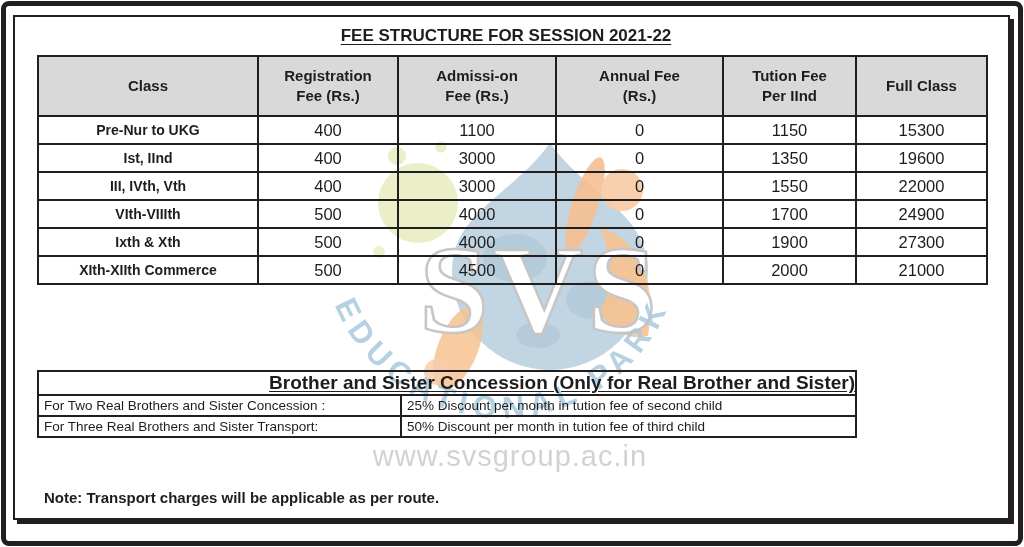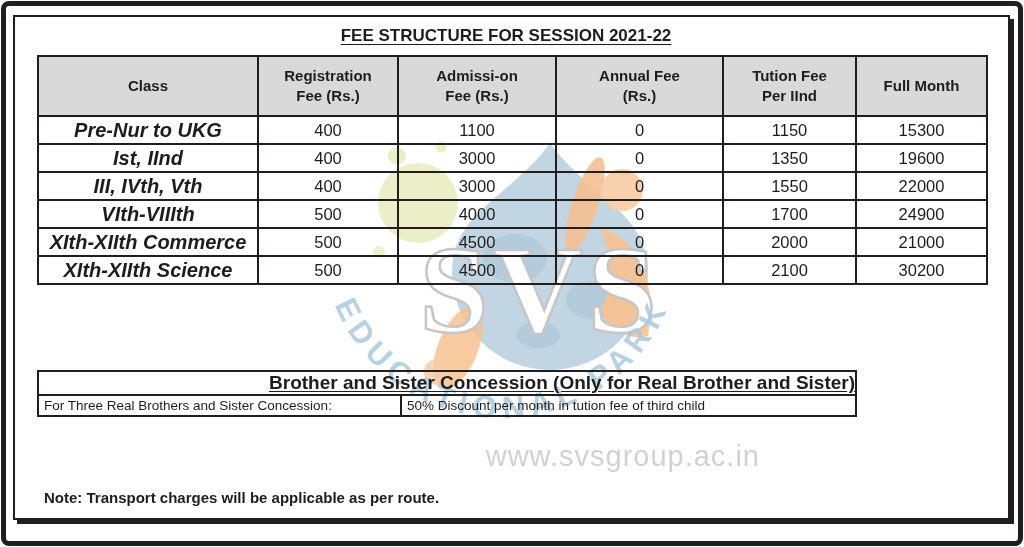--- a/index.html
+++ b/index.html
@@ -7,35 +7,35 @@
               font-family:"Liberation Sans", sans-serif; color:#1d1d1d; }
   #canvas { position:relative; width:1024px; height:547px; background:#fff; }
 
   
   .outer-border { position:absolute; inset:1px; border:5px solid #221e1f; border-radius:8px; z-index:3; pointer-events:none; }
   .inner-frame  { position:absolute; left:13px; top:15px; right:14px; bottom:27px;
                   border:2px solid #221e1f; box-shadow:4px 4px 0 #221e1f; z-index:3; pointer-events:none; }
 
   
   .watermark { position:absolute; left:0; top:0; width:1024px; height:547px; z-index:1; }
-  .website { position:absolute; left:260px; top:440px; width:500px; text-align:right;
+  .website { position:absolute; left:260px; top:440px; width:500px; text-align:center;
              font-size:29px; color:#d2d2d2; letter-spacing:1px; z-index:1; }
 
   
   .title { position:absolute; left:0; top:26px; width:1012px; text-align:center;
            font-size:17px; font-weight:bold; z-index:2; }
   .title span { text-decoration:underline; text-underline-offset:3px; }
 
   
   .fee-table-wrap { position:absolute; left:37px; top:55px; z-index:2; }
   table.fee { border-collapse:collapse; table-layout:fixed; width:949px; background:transparent; }
   table.fee th, table.fee td { border:2px solid #221e1f; text-align:center; vertical-align:middle; }
   table.fee th { background:#d9d9d9; height:60px; font-size:15px; font-weight:bold; line-height:20px; }
   table.fee td { height:28px; background:transparent; }
-  td.cls { font-size:20px; font-weight:bold;font-style:italic; }
+  td.cls { font-size:14px; font-weight:bold; }
   td.num { font-size:16.5px; font-weight:normal; }
 
   
   .concession-wrap { position:absolute; left:37px; top:370px; z-index:2; }
   table.concession { border-collapse:collapse; table-layout:fixed; width:818px; }
   table.concession th, table.concession td { border:2px solid #221e1f; background:transparent; }
   table.concession th { height:24px; font-size:19px; font-weight:bold; text-align:right; vertical-align:middle; }
   table.concession th span { text-decoration:underline; text-underline-offset:2px; }
   table.concession td { height:21px; font-size:13.5px; font-weight:normal; text-align:left;
                         vertical-align:middle; padding:0 0 0 5px; }
@@ -112,21 +112,21 @@
             </th>
           <th>
               <div>Annual Fee</div>
               <div>(Rs.)</div>
             </th>
           <th>
               <div>Tution Fee</div>
               <div>Per IInd</div>
             </th>
           <th>
-              <div>Full Month</div>
+              <div>Full Class</div>
               <div></div>
             </th>
         </tr>
       </thead>
       <tbody>
         <tr>
           <td class="cls">Pre-Nur  to UKG</td>
           <td class="num">400</td>
           <td class="num">1100</td>
           <td class="num">0</td>
@@ -151,55 +151,59 @@
         </tr>
         <tr>
           <td class="cls">VIth-VIIIth</td>
           <td class="num">500</td>
           <td class="num">4000</td>
           <td class="num">0</td>
           <td class="num">1700</td>
           <td class="num">24900</td>
         </tr>
         <tr>
+          <td class="cls">Ixth &amp; Xth</td>
+          <td class="num">500</td>
+          <td class="num">4000</td>
+          <td class="num">0</td>
+          <td class="num">1900</td>
+          <td class="num">27300</td>
+        </tr>
+        <tr>
           <td class="cls">XIth-XIIth Commerce</td>
           <td class="num">500</td>
           <td class="num">4500</td>
           <td class="num">0</td>
           <td class="num">2000</td>
           <td class="num">21000</td>
-        </tr>
-        <tr>
-          <td class="cls">XIth-XIIth Science</td>
-          <td class="num">500</td>
-          <td class="num">4500</td>
-          <td class="num">0</td>
-          <td class="num">2100</td>
-          <td class="num">30200</td>
         </tr>
       </tbody>
     </table>
   </div>
 
   <div class="concession-wrap">
     <table class="concession">
       <colgroup>
           <col style="width:363px">
           <col style="width:455px">
         </colgroup>
       <thead>
         <tr>
           <th colspan="2">
             <span>Brother and Sister Concession (Only for Real Brother and Sister)</span>
           </th>
         </tr>
       </thead>
       <tbody>
         <tr>
-          <td>For Three Real Brothers and Sister Concession:</td>
+          <td>For Two Real Brothers and Sister Concession :</td>
+          <td>25% Discount per month in tution fee of second child</td>
+        </tr>
+        <tr>
+          <td>For Three Real Brothers and Sister Transport:</td>
           <td>50% Discount per month in tution fee of third child</td>
         </tr>
       </tbody>
     </table>
   </div>
 
   <div class="note">Note: Transport charges will be applicable as per route.</div>
 
   <div class="inner-frame"></div>
   <div class="outer-border"></div>

